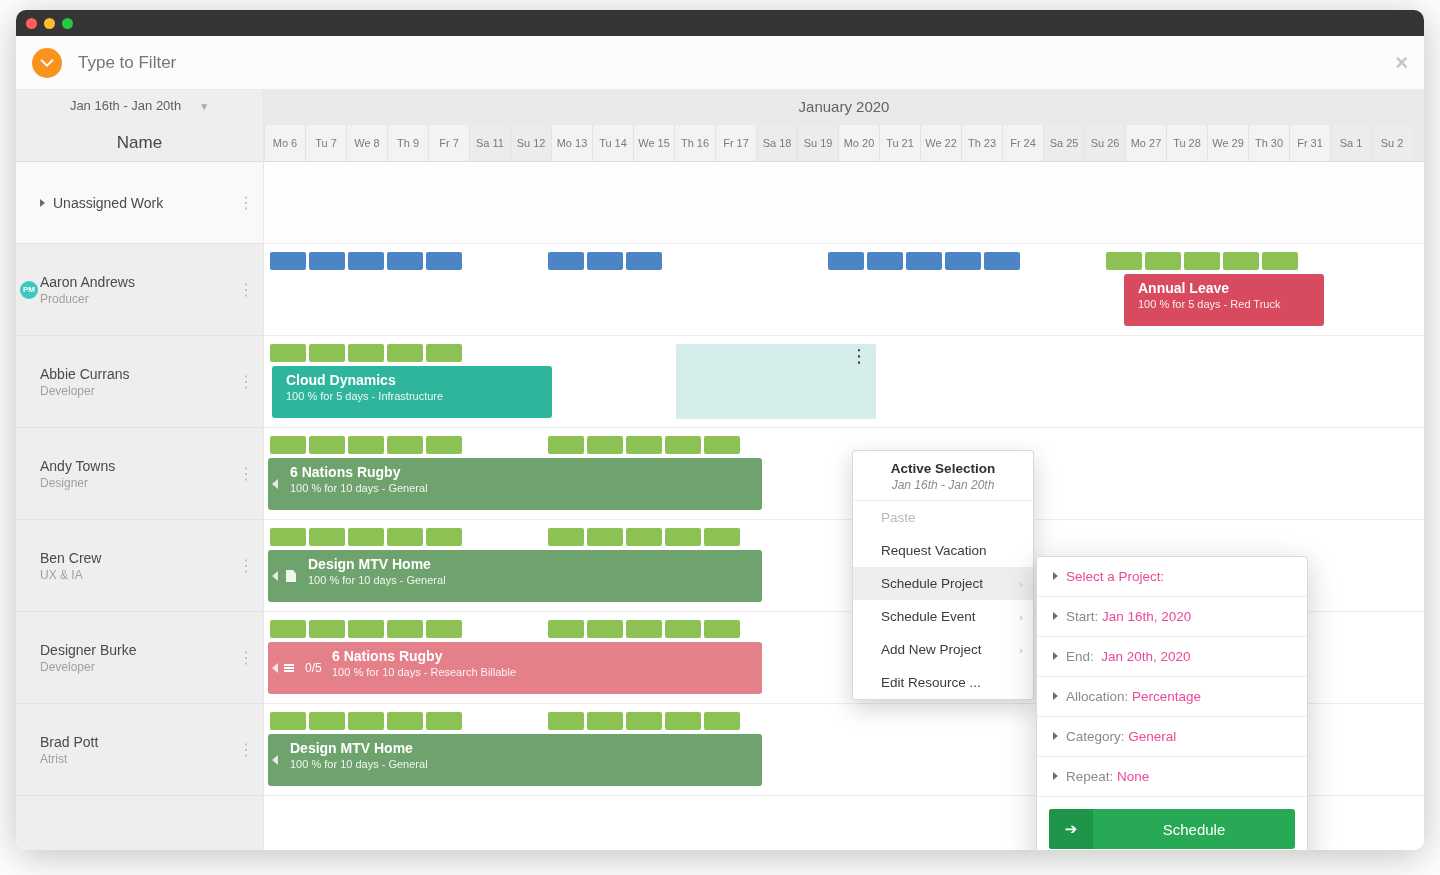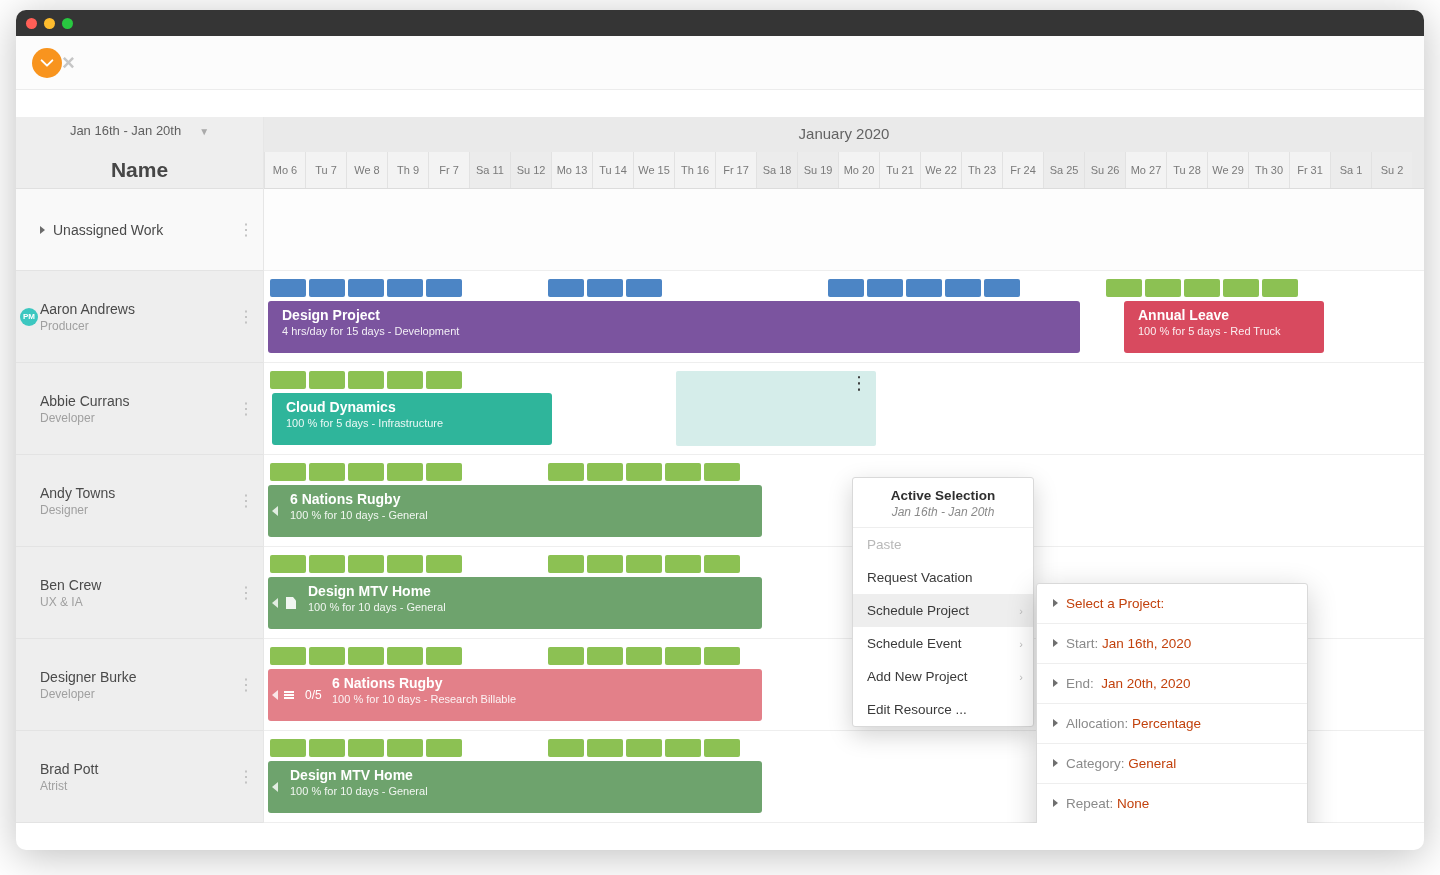--- a/index.html
+++ b/index.html
@@ -10,26 +10,26 @@
 .titlebar { height: 26px; background: #353535; display: flex; align-items: center; padding: 0 10px; gap: 7px; }
 .traffic { width: 11px; height: 11px; border-radius: 50%; }
 .tr-red { background: #ff5f57; } .tr-amb { background: #febc2e; } .tr-grn { background: #28c840; }
 
 .filterbar { height: 54px; display: flex; align-items: center; padding: 0 16px; border-bottom: 1px solid #ececec; background: #fcfcfc; }
 .logo { width: 30px; height: 30px; border-radius: 50%; background: #f8941e; display: flex; align-items: center; justify-content: center; }
 .logo svg { width: 16px; height: 16px; fill: #fff; }
 .filter-input { border: none; outline: none; font-size: 17px; color: #9e9e9e; background: transparent; margin-left: 16px; flex: 1; }
 .close-x { color: #c6c6c6; font-size: 22px; font-weight: bold; cursor: pointer; }
 
-.grid { display: flex; height: calc(100% - 80px); align-items: center; }
+.grid { display: flex; height: calc(100% - 80px); }
 .side { width: 248px; flex: none; border-right: 1px solid #e6e6e6; background: #eeeeee; }
 .side-head { height: 72px; border-bottom: 1px solid #e0e0e0; text-align: center; display: flex; flex-direction: column; justify-content: center; position: relative; }
 .side-head .range { font-size: 13px; color: #5f5f5f; }
 .side-head .range .caret { font-size: 10px; color: #aaa; margin-left: 18px; }
-.side-head .name-label { font-size: 21px; color: #464646; font-weight: 700; margin-top: 20px; }
+.side-head .name-label { font-size: 17px; color: #464646; font-weight: 400; margin-top: 20px; }
 
 .row-h { border-bottom: 1px solid #e3e3e3; position: relative; display: flex; align-items: center; padding: 0 18px 0 24px; }
 .row-h .person { font-size: 14px; color: #4a4a4a; }
 .row-h .role { font-size: 12px; color: #a0a0a0; margin-top: 2px; }
 .row-h .kebab { position: absolute; right: 10px; top: 50%; transform: translateY(-50%); color: #bbb; font-size: 16px; line-height: 4px; letter-spacing: -1px; }
 .pm-badge { width: 18px; height: 18px; border-radius: 50%; background: #3cc7c0; color: #fff; font-size: 8px; font-weight: 700; display: inline-flex; align-items: center; justify-content: center; position: absolute; left: 4px; }
 .tri { display:inline-block; width:0;height:0;border-top:4px solid transparent;border-bottom:4px solid transparent;border-left:5px solid #6b6b6b; margin-right:8px; vertical-align:1px;}
 
 .timeline { flex: 1; position: relative; overflow: hidden; background: #fff; }
 .thead { height: 72px; background: #eaeaea; border-bottom: 1px solid #dcdcdc; position: relative; }
@@ -50,30 +50,30 @@
 .bar .s { font-size: 11px; opacity: .9; margin-top: 2px; }
 .bar .arrow-left { position:absolute; left:4px; top:50%; transform:translateY(-50%); width:0;height:0;border-top:5px solid transparent;border-bottom:5px solid transparent;border-right:6px solid rgba(255,255,255,.8);}
 .bar .task-ico { position:absolute; left:16px; top:50%; transform:translateY(-50%); display:flex; align-items:center; gap:6px; font-size:12px;}
 
 .selbox { position:absolute; background:#d5edea; border-radius:2px; }
 .selbox .kebab2 { position:absolute; right:8px; top:10px; font-size:18px; color:#333; line-height:4px; }
 
 .ctx { position:absolute; width:182px; background:#fff; border:1px solid #d9d9d9; border-radius:3px; box-shadow:0 8px 24px rgba(0,0,0,.18); overflow:hidden; font-size:13.5px;}
 .ctx .hdr { padding:10px 14px 2px; text-align:center; color:#2f2f2f; font-weight:600;}
 .ctx .sub { text-align:center; color:#8a8a8a; font-size:12px; font-style:italic; padding-bottom:8px; border-bottom:1px solid #eee;}
-.ctx .item { padding:9px 14px; color:#3a3a3a; cursor:pointer; position:relative;}
+.ctx .item { padding:9px 28px; color:#3a3a3a; cursor:pointer; position:relative;}
 .ctx .item.disabled { color:#b8b8b8; }
 .ctx .item.active { background:#eeeeee; }
 .ctx .item .chev { position:absolute; right:10px; top:50%; transform:translateY(-50%); color:#bdbdbd; font-size:11px;}
 
 .panel { position:absolute; width:272px; background:#fff; border:1px solid #d9d9d9; border-radius:3px; box-shadow:0 8px 30px rgba(0,0,0,.2); font-size:13.5px;}
 .panel .row { padding:12px 16px; border-bottom:1px solid #eee; color:#444;}
 .panel .row .tri2 { display:inline-block; width:0;height:0;border-top:4px solid transparent;border-bottom:4px solid transparent;border-left:5px solid #6f6f6f; margin-right:8px; vertical-align:1px;}
 .panel .row .lab { color:#8a8a8a; }
-.panel .row .val { color:#c2410c;margin-top:8px; }
+.panel .row .val { color:#ec4899;margin-top:8px; }
 .panel .btn { margin:12px; height:40px; background:#28a956; border-radius:3px; display:flex; align-items:center; color:#fff; font-size:15px; cursor:pointer;}
 .panel .btn .ico { width:44px; height:40px; background:#1f9549; display:flex; align-items:center; justify-content:center; border-radius:3px 0 0 3px;}
 .panel .btn .txt { flex:1; text-align:center; }
 
 .file-ico{display:inline-block;width:10px;height:12px;background:#fff;opacity:.9;clip-path:polygon(0 0,70% 0,100% 30%,100% 100%,0 100%);margin-right:4px;vertical-align:-1px;}
 .list-ico::before{content:"";display:inline-block;width:10px;height:8px;background:linear-gradient(#fff,#fff) 0 0/10px 2px no-repeat,linear-gradient(#fff,#fff) 0 3px/10px 2px no-repeat,linear-gradient(#fff,#fff) 0 6px/10px 2px no-repeat;margin-right:5px;vertical-align:0;}
 </style>
 </head>
 <body>
 
@@ -83,20 +83,21 @@
     <div class="traffic tr-amb"></div>
     <div class="traffic tr-grn"></div>
   </div>
 
   <div class="filterbar">
     <div class="logo">
       <svg viewBox="0 0 24 24">
           <path d="M4 8l8 8 8-8" stroke="#fff" stroke-width="3" fill="none" stroke-linecap="round" stroke-linejoin="round"></path>
         </svg>
     </div>
+    <input class="filter-input" placeholder="Type to Filter" style="">
     <div class="close-x">×</div>
   </div>
 
   <div class="grid">
     <div class="side">
       <div class="side-head">
         <div class="range"><span>Jan 16th - Jan 20th</span><span class="caret">▼</span></div>
         <div class="name-label">Name</div>
       </div>
       <div class="row-h" style="height:82px;background:#f9f9f9;">
@@ -203,24 +204,20 @@
             <div class="seg blue" style="width:36px"></div>
             <div class="seg blue" style="width:36px"></div>
             <div class="seg blue" style="width:36px"></div>
             <div class="seg gap" style="width:80px"></div>
           <div class="seg green" style="width:36px"></div>
             <div class="seg green" style="width:36px"></div>
             <div class="seg green" style="width:36px"></div>
             <div class="seg green" style="width:36px"></div>
             <div class="seg green" style="width:36px"></div>
         </div>
-        <div class="bar" style="left:4px;top:30px;width:812px;height:52px;background:#7b549f;">
-          <div class="t">Design Project</div>
-          <div class="s">4 hrs/day for 15 days - Development</div>
-        </div>
         <div class="bar" style="left:860px;top:30px;width:200px;height:52px;background:#d84a5f;">
           <div class="t">Annual Leave</div>
           <div class="s">100 % for 5 days - Red Truck</div>
         </div>
       </div>
 
       <div class="lane" style="height:92px;">
         <div class="seg-row" style="top:8px;">
           <div class="seg green" style="width:36px"></div>
             <div class="seg green" style="width:36px"></div>

